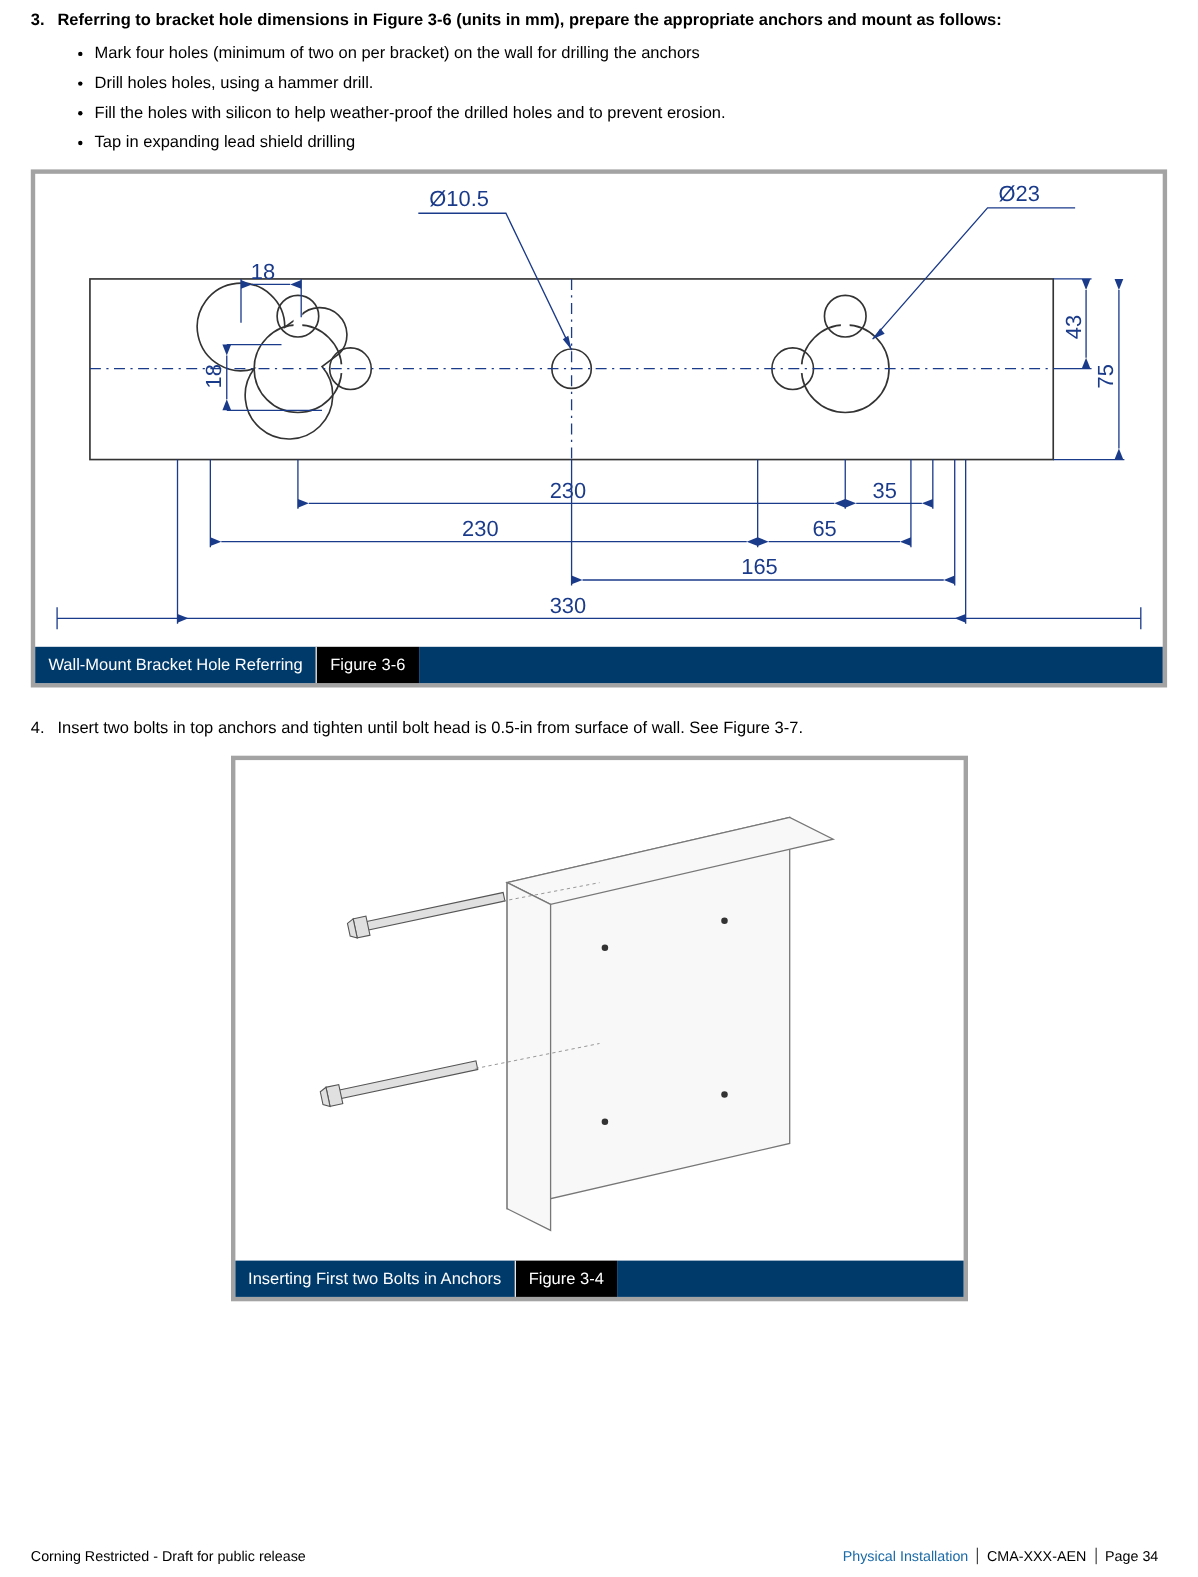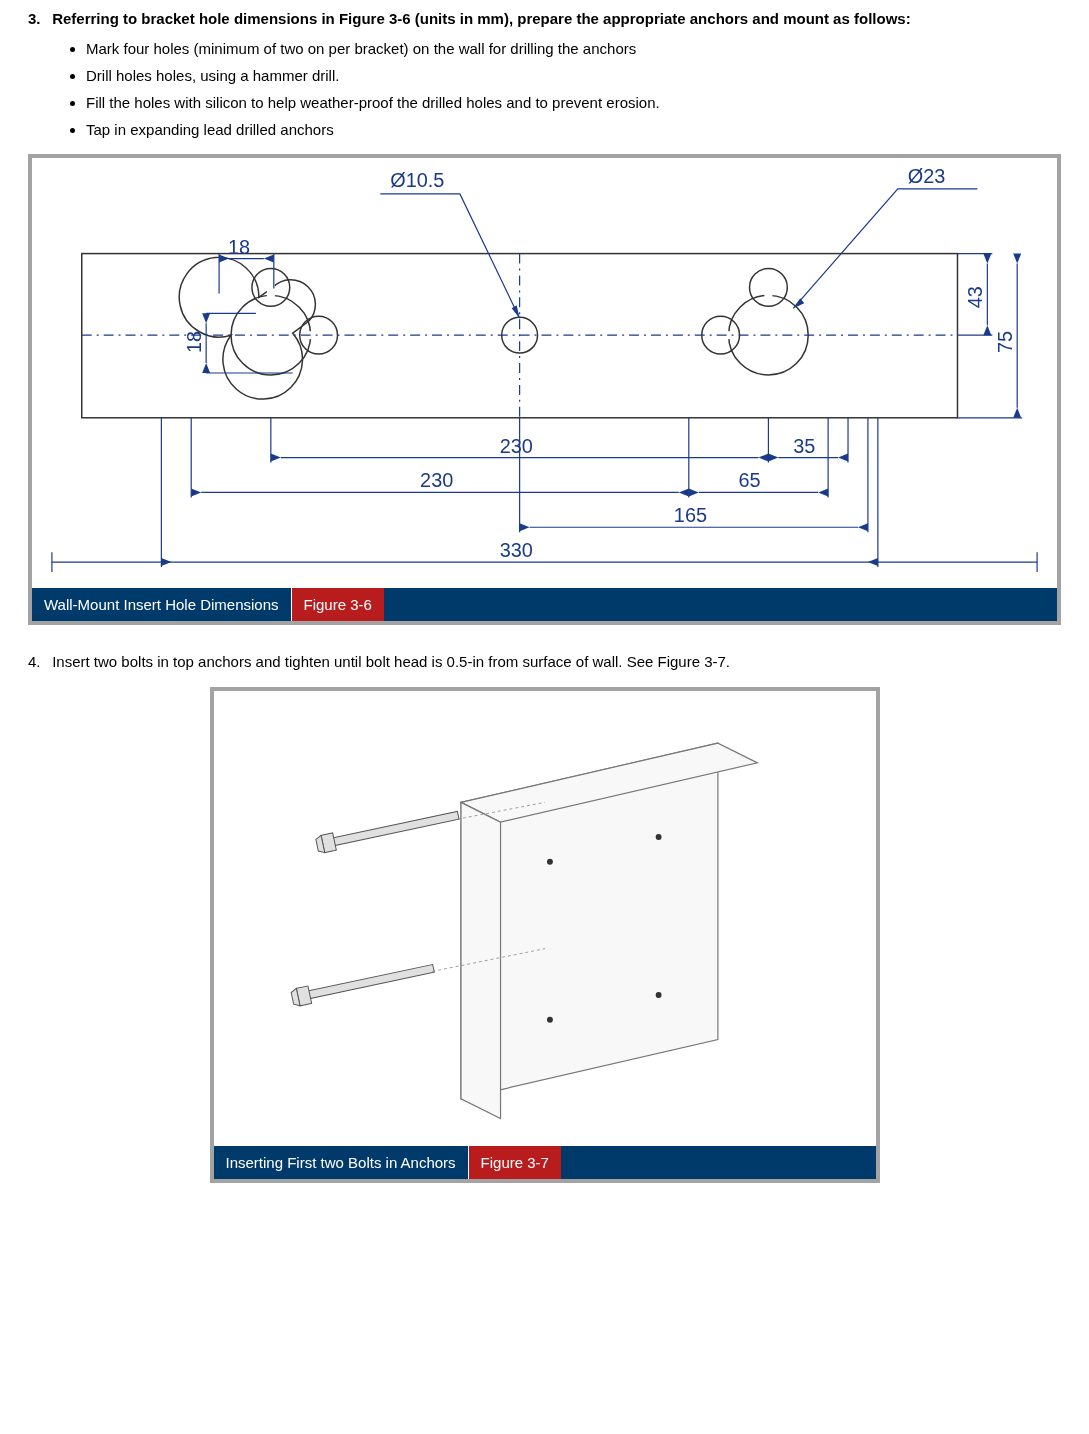--- a/index.html
+++ b/index.html
@@ -36,21 +36,21 @@
       height: 455px;
     }
     .caption-row { display: flex; }
     .caption-left {
       background: #003a6b;
       color: #fff;
       padding: 8px 12px;
       font-size: 15px;
     }
     .caption-right {
-      background: #b91c1c;
+      background: #000000;
       color: #fff;
       padding: 8px 12px;
       border-left: 1px solid #fff;
       font-size: 15px;
     }
     .caption-fill { flex-grow: 1; background: #003a6b; }
     .step4 { margin-top: 16px; margin-bottom: 14px; line-height: 1.45; }
     .footer {
       position: absolute;
       bottom: 12px;
@@ -100,21 +100,21 @@
 <body>
 
 <div class="step-text">
   <span class="step-num">3.</span>
   <span>Referring to bracket hole dimensions in Figure 3-6 (units in mm), prepare the appropriate anchors and mount as follows:</span>
 </div>
 <ul class="bullets">
   <li>Mark four holes (minimum of two on per bracket) on the wall for drilling the anchors</li>
   <li>Drill holes holes, using a hammer drill.</li>
   <li>Fill the holes with silicon to help weather-proof the drilled holes and to prevent erosion.</li>
-  <li>Tap in expanding lead drilled anchors</li>
+  <li>Tap in expanding lead shield drilling</li>
 </ul>
 
 <div class="figure-box">
   <div class="figure-body">
     <svg viewBox="0 0 1030 430" width="100%" height="100%">
 
       <rect x="50" y="95" width="880" height="165" class="part-line" fill="#fdfdfd"></rect>
 
       <circle cx="490" cy="177" r="18" class="part-line" fill="white"></circle>
 
@@ -211,21 +211,21 @@
       <line class="dim-line" x1="850" y1="260" x2="850" y2="410"></line>
       <line class="dim-line" x1="20" y1="405" x2="1010" y2="405"></line>
       <polygon class="dim-arrow" points="140,405 130,401 130,409"></polygon>
       <polygon class="dim-arrow" points="840,405 850,401 850,409"></polygon>
       <line class="dim-line" x1="20" y1="395" x2="20" y2="415"></line>
       <line class="dim-line" x1="1010" y1="395" x2="1010" y2="415"></line>
       <text class="dim-text" x="470" y="400">330</text>
     </svg>
   </div>
   <div class="caption-row">
-    <div class="caption-left">Wall-Mount Insert Hole Dimensions</div>
+    <div class="caption-left">Wall-Mount Bracket Hole Referring</div>
     <div class="caption-right">Figure 3-6</div>
     <div class="caption-fill"></div>
   </div>
 </div>
 
 <div class="step4">
   <span class="step-num">4.</span>
   <span>Insert two bolts in top anchors and tighten until bolt head is 0.5-in from surface of wall. See Figure 3-7.</span>
 </div>
 
@@ -257,19 +257,27 @@
       <g transform="translate(95,305) rotate(-12)">
         <rect class="bolt-line" x="0" y="-4" width="130" height="8"></rect>
         <rect class="bolt-line" x="-10" y="-9" width="12" height="18"></rect>
         <polygon class="bolt-line" points="-10,-9 -16,-6 -16,6 -10,9"></polygon>
       </g>
       <line x1="221" y1="281" x2="335" y2="258" stroke="#888" stroke-width="0.8" stroke-dasharray="3 3"></line>
     </svg>
   </div>
   <div class="caption-row">
     <div class="caption-left">Inserting First two Bolts in Anchors</div>
-    <div class="caption-right">Figure 3-7</div>
+    <div class="caption-right">Figure 3-4</div>
     <div class="caption-fill"></div>
   </div>
 </div>
 
 <div class="footer">
+  <div class="footer-row">
+    <div>Corning Restricted - Draft for public release</div>
+    <div class="footer-right">
+      <div class="footer-cell">Physical Installation</div>
+      <div class="footer-cell">CMA-XXX-AEN</div>
+      <div class="footer-cell">Page 34</div>
+    </div>
+  </div>
 </div>
 
 </body></html>

